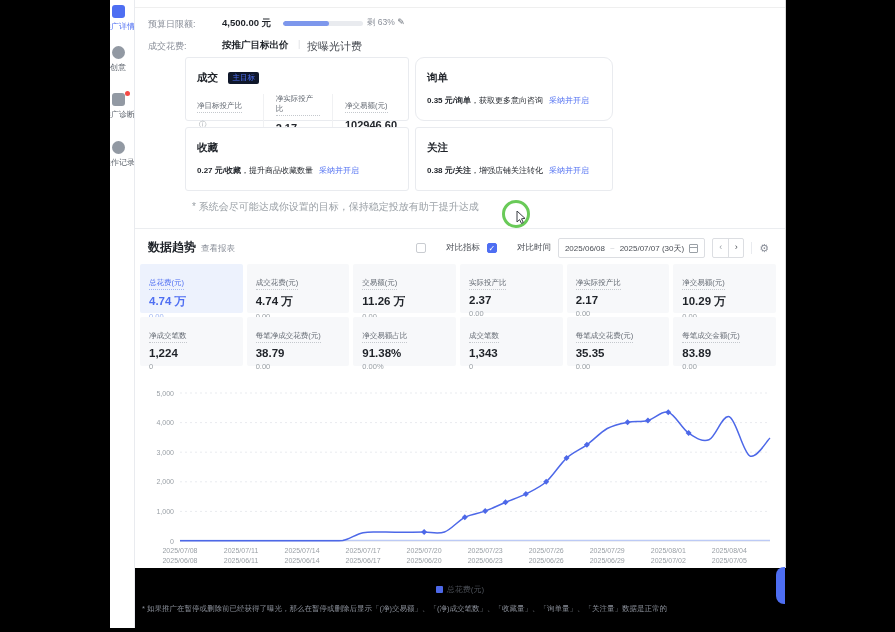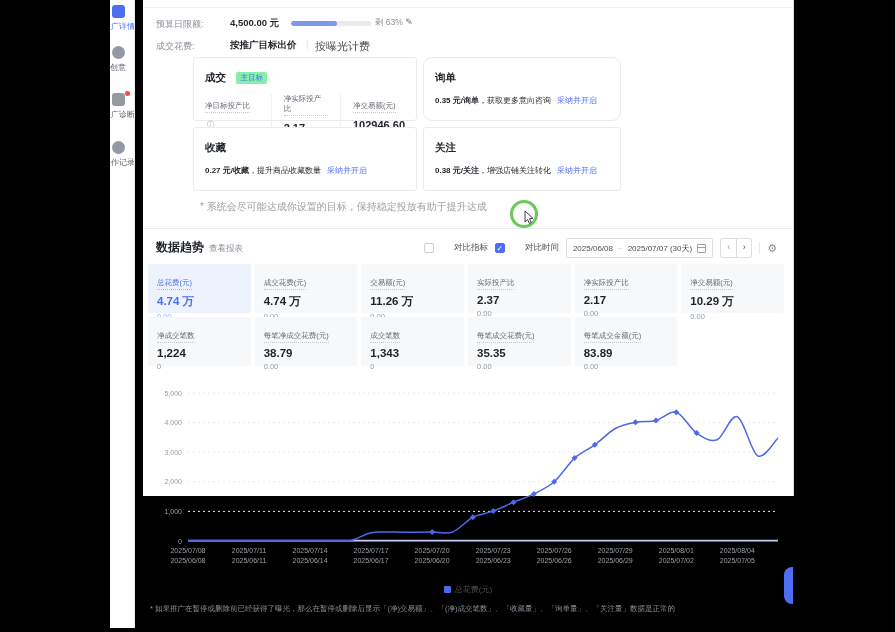--- a/index.html
+++ b/index.html
@@ -14,42 +14,42 @@
   .side-ic { width:13px; height:13px; border-radius:50%; background:#9299a3; margin-left:2px; }
   .side-ic.sq { border-radius:3px; }
   .side-ic.blue { background:#4e6ef2; border-radius:3px; }
   .side-lab { font-size:8px; color:#646a73; margin-top:3px; white-space:nowrap;
     overflow:hidden; width:25px; direction:rtl; }
   .side-lab.blue { color:#4e6ef2; }
   .red-dot { position:absolute; top:-2px; left:13px; width:5px; height:5px;
     border-radius:50%; background:#f54a45; }
 
   
-  .content { position:absolute; left:135px; top:0; width:651px; height:496px;
-    background:#fff; border-right:1px solid #d9d9d9;margin-left:8px; }
+  .content { position:absolute; left:135px; top:0; width:651px; height:568px;
+    background:#fff; border-right:1px solid #d9d9d9; }
   .hr-top { position:absolute; top:7px; left:0; right:0; height:1px; background:#efefef; }
 
   .row-label { position:absolute; left:13px; font-size:9px; color:#8a8f99; }
   .budget-val { position:absolute; left:87px; top:17px; font-size:9.5px; font-weight:bold; color:#1f2329; }
   .progress { position:absolute; left:148px; top:21px; width:80px; height:5px;
     border-radius:3px; background:#e9ebef; overflow:hidden; }
   .progress-fill { height:100%; border-radius:3px; background:#7d97ec; }
   .budget-remain { position:absolute; left:232px; top:17px; font-size:8.5px; color:#8a8f99; }
   .pencil { color:#646a73; font-size:9px; cursor:pointer; }
 
   .target-opt1 { position:absolute; left:87px; top:39px; font-size:9.5px; font-weight:bold;
     color:#1f2329; cursor:pointer; }
   .target-sep { position:absolute; left:163px; top:39px; font-size:9px; color:#dcdee2; }
   .target-opt2 { position:absolute; left:172px; top:39px; font-size:11px; color:#4b4f56; cursor:pointer; }
 
   
   .gcard { position:absolute; background:#fff; border:1px solid #e9ebef; border-radius:3px; padding:9px 11px; }
   .gcard .title { font-size:10.5px; font-weight:bold; color:#1f2329; display:inline-block; }
   .badge { display:inline-block; margin-left:6px; padding:1px 4px; font-size:7.5px;
-    color:#4e6ef2; background:#86efac; border-radius:2px; vertical-align:1px; }
+    color:#4e6ef2; background:#0f172a; border-radius:2px; vertical-align:1px; }
   .gmetrics { display:flex; margin-top:9px; }
   .gm { padding-right:12px; }
   .gm + .gm { border-left:1px solid #f0f1f3; padding-left:12px; }
   .gm-label { font-size:7.5px; color:#646a73; border-bottom:1px dotted #c4c8cd;
     padding-bottom:1px; display:inline-block; cursor:help; }
   .gm-val { font-size:11px; font-weight:bold; color:#1f2329; margin-top:6px; }
   .info-ic { font-size:7.5px; color:#9aa0a6; margin-left:2px; cursor:pointer; }
   .gdesc { margin-top:10px; font-size:8px; color:#1f2329; }
   .gdesc b { font-weight:bold; }
   .glink { color:#4e6ef2; margin-left:6px; cursor:pointer; }
@@ -220,20 +220,21 @@
 
     <div class="mgrid" id="mgrid">
         <div class="mcard sel"><span class="lab">总花费(元)</span><div class="val">4.74 万</div><div class="sub">0.00</div></div>
         <div class="mcard"><span class="lab">成交花费(元)</span><div class="val">4.74 万</div><div class="sub">0.00</div></div>
         <div class="mcard"><span class="lab">交易额(元)</span><div class="val">11.26 万</div><div class="sub">0.00</div></div>
         <div class="mcard"><span class="lab">实际投产比</span><div class="val">2.37</div><div class="sub">0.00</div></div>
         <div class="mcard"><span class="lab">净实际投产比</span><div class="val">2.17</div><div class="sub">0.00</div></div>
         <div class="mcard"><span class="lab">净交易额(元)</span><div class="val">10.29 万</div><div class="sub">0.00</div></div>
         <div class="mcard"><span class="lab">净成交笔数</span><div class="val">1,224</div><div class="sub">0</div></div>
         <div class="mcard"><span class="lab">每笔净成交花费(元)</span><div class="val">38.79</div><div class="sub">0.00</div></div>
+        <div class="mcard"><span class="lab">净交易额占比</span><div class="val">91.38%</div><div class="sub">0.00%</div></div>
         <div class="mcard"><span class="lab">成交笔数</span><div class="val">1,343</div><div class="sub">0</div></div>
         <div class="mcard"><span class="lab">每笔成交花费(元)</span><div class="val">35.35</div><div class="sub">0.00</div></div>
         <div class="mcard"><span class="lab">每笔成交金额(元)</span><div class="val">83.89</div><div class="sub">0.00</div></div>
       </div>
 
     <div class="chart-wrap" id="chart"><svg width="640" height="195" viewBox="0 0 640 195">
           <text class="tick" x="34" y="162.5" text-anchor="end">0</text>
           <line x1="40" y1="130.4" x2="630" y2="130.4" stroke="#e9ebef" stroke-dasharray="2 3"></line>
           <text class="tick" x="34" y="132.9" text-anchor="end">1,000</text>
           <line x1="40" y1="100.8" x2="630" y2="100.8" stroke="#e9ebef" stroke-dasharray="2 3"></line>

